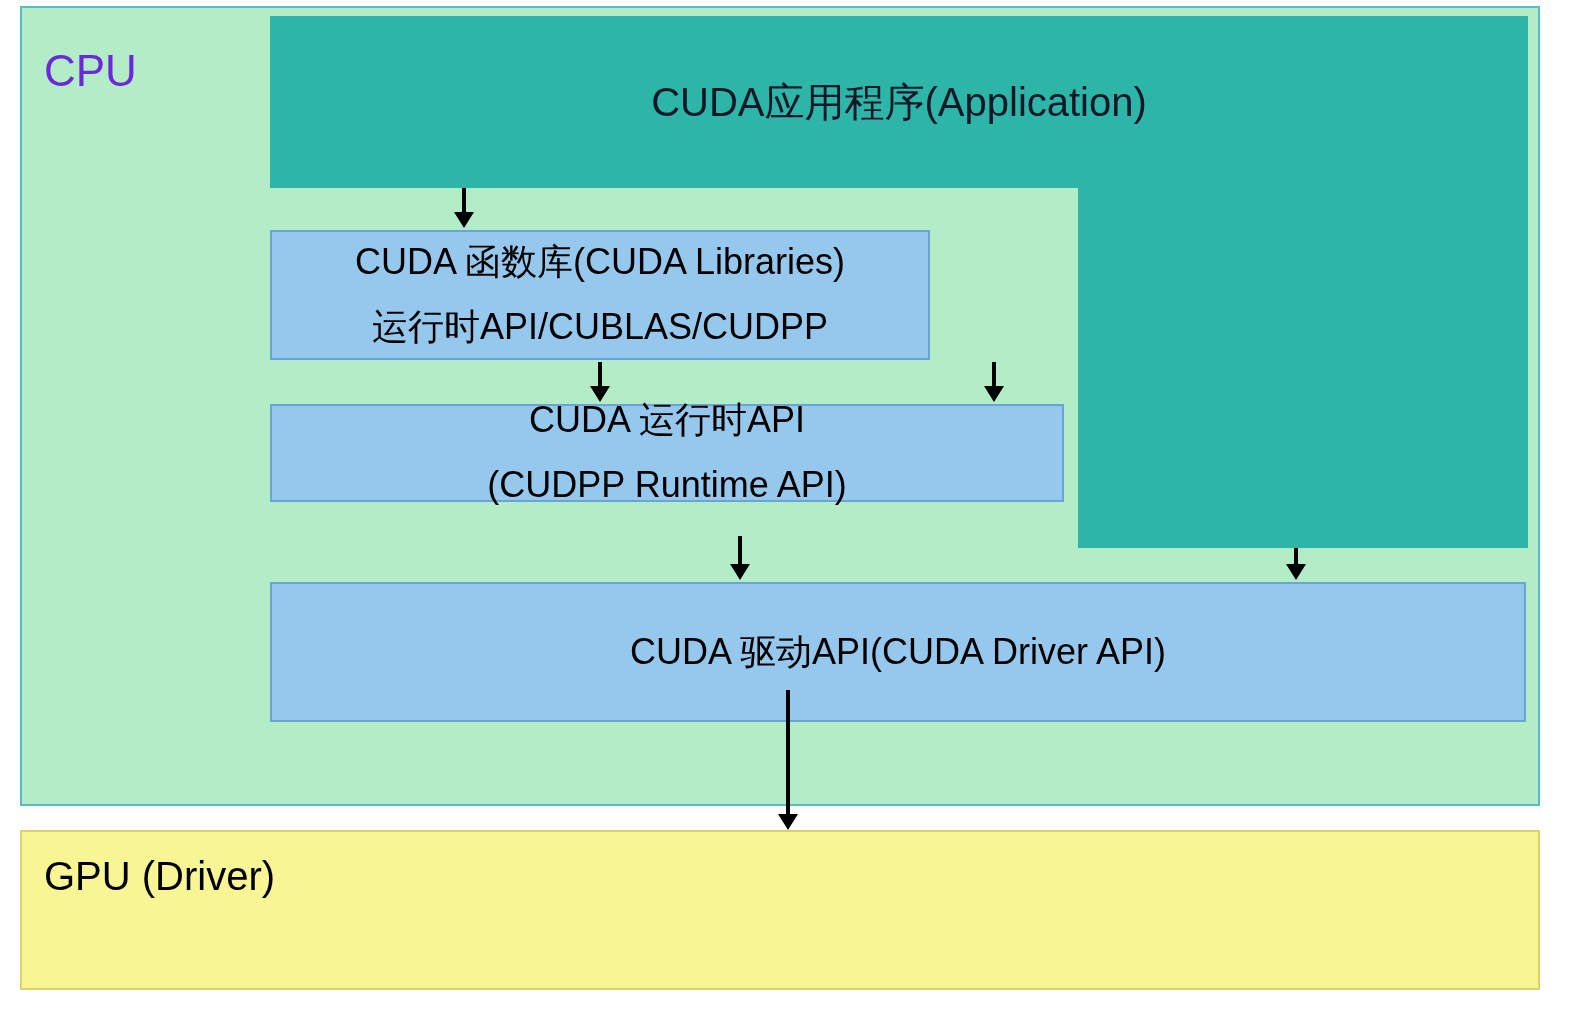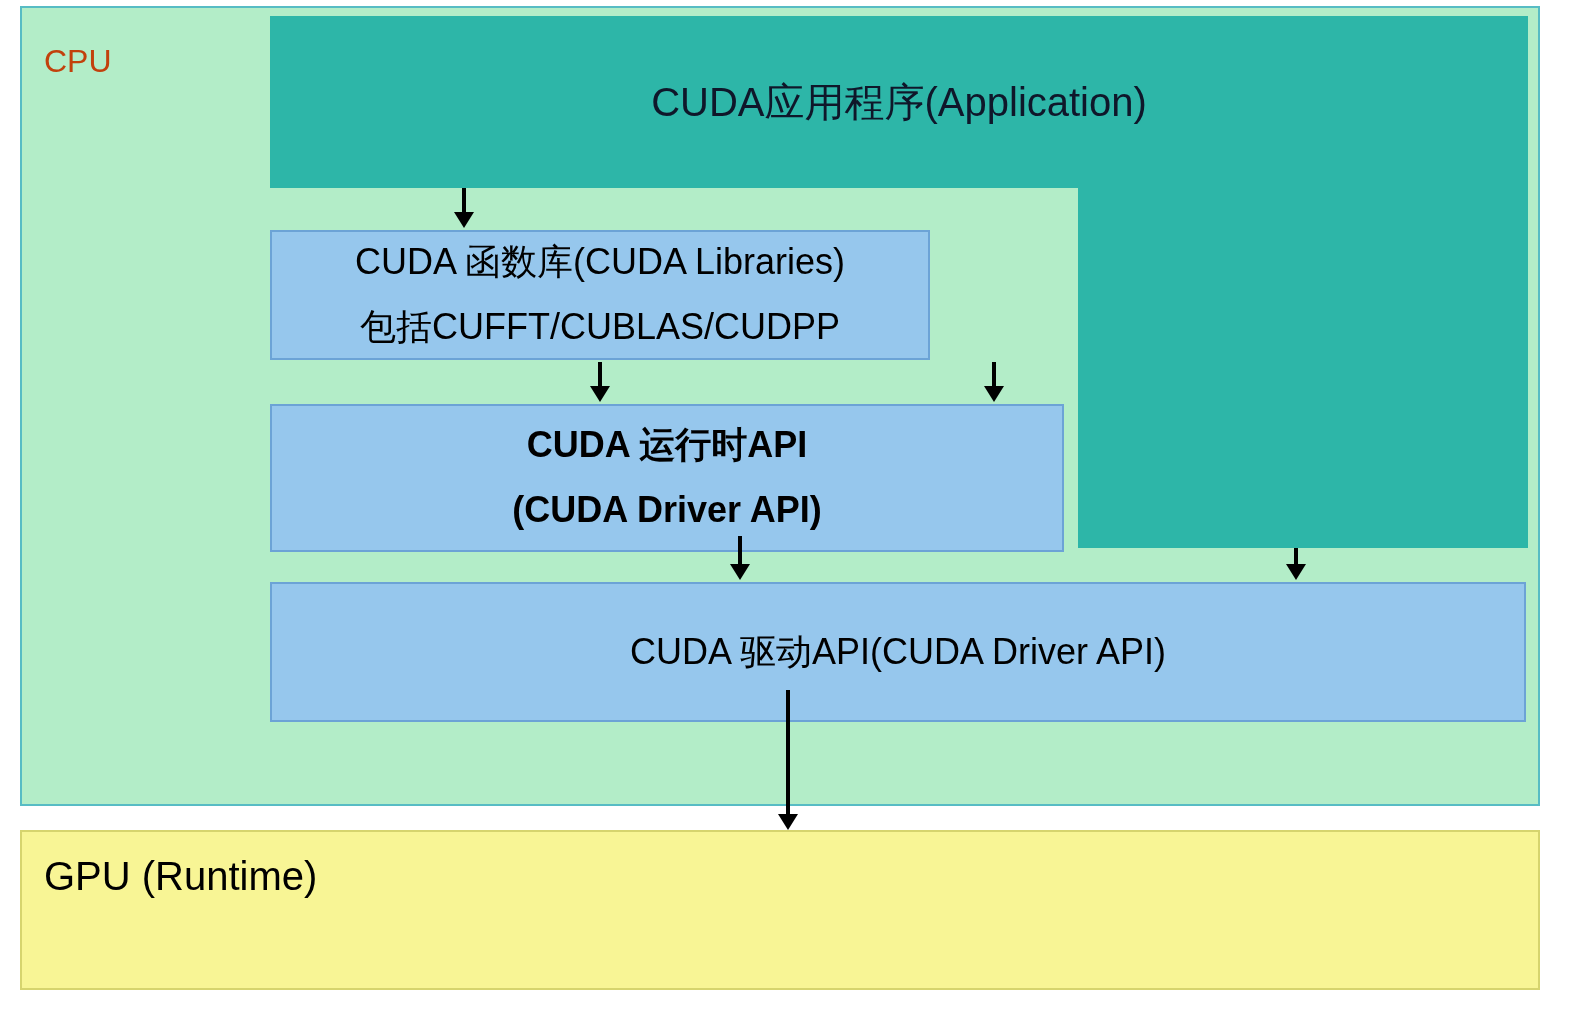--- a/index.html
+++ b/index.html
@@ -16,22 +16,22 @@
       top: 6px;
       width: 1520px;
       height: 800px;
       background: #b3edc8;
       border: 2px solid #57bcc4;
     }
     .cpu-label {
       position: absolute;
       left: 22px;
       top: 28px;
-      font-size: 32px;
-      color: #c2410c;
+      font-size: 44px;
+      color: #6d28d9;
       line-height: 1.6;
     }
     .teal-shape {
       position: absolute;
       background: #2db6a8;
       border: 2px solid #2db6a8;
     }
     .teal-top {
       left: 248px;
       top: 8px;
@@ -69,22 +69,21 @@
     .libs-box {
       left: 248px;
       top: 222px;
       width: 660px;
       height: 130px;
     }
     .runtime-box {
       left: 248px;
       top: 396px;
       width: 794px;
-      height: 148px;
-      font-weight: bold;
+      height: 98px;
     }
     .driver-box {
       left: 248px;
       top: 574px;
       width: 1256px;
       height: 140px;
     }
     .gpu-container {
       position: absolute;
       left: 20px;
@@ -123,26 +122,26 @@
     <div>CPU</div>
   </div>
 
   <div class="teal-shape teal-top">
     <div class="teal-top-text">CUDA应用程序(Application)</div>
   </div>
   <div class="teal-shape teal-mid"></div>
 
   <div class="blue-box libs-box">
     <div>CUDA 函数库(CUDA Libraries)</div>
-    <div>包括CUFFT/CUBLAS/CUDPP</div>
+    <div>运行时API/CUBLAS/CUDPP</div>
   </div>
 
   <div class="blue-box runtime-box">
     <div>CUDA 运行时API</div>
-    <div>(CUDA Driver API)</div>
+    <div>(CUDPP Runtime API)</div>
   </div>
 
   <div class="blue-box driver-box">
     <div>CUDA 驱动API(CUDA Driver API)</div>
   </div>
 
   <div class="arrow-line" style="left: 440px; top: 180px; height: 28px;"></div>
   <div class="arrow-head" style="left: 432px; top: 204px;"></div>
 
   <div class="arrow-line" style="left: 576px; top: 354px; height: 28px;"></div>
@@ -156,14 +155,14 @@
 
   <div class="arrow-line" style="left: 1272px; top: 540px; height: 20px;"></div>
   <div class="arrow-head" style="left: 1264px; top: 556px;"></div>
 
 </div>
 
 <div class="arrow-line" style="left: 786px; top: 690px; height: 128px;"></div>
 <div class="arrow-head" style="left: 778px; top: 814px;"></div>
 
 <div class="gpu-container">
-  <div class="gpu-label">GPU (Runtime)</div>
+  <div class="gpu-label">GPU (Driver)</div>
 </div>
 
 </body></html>

